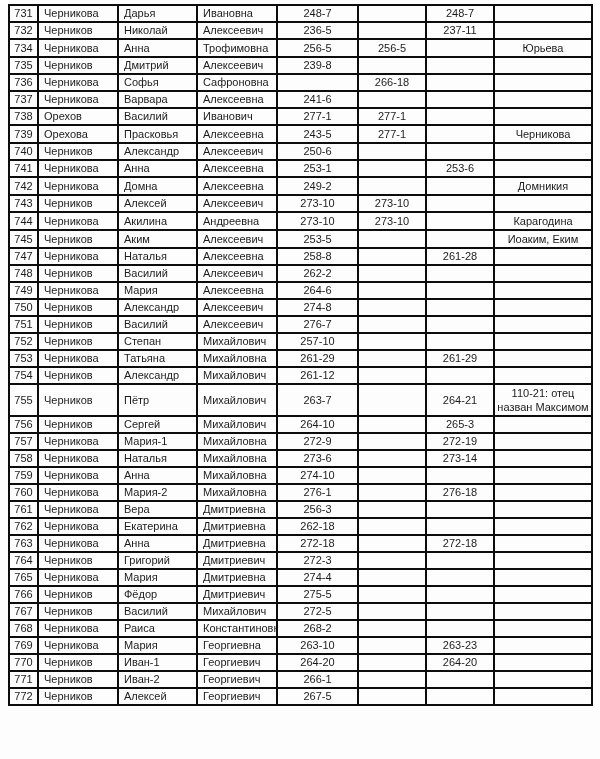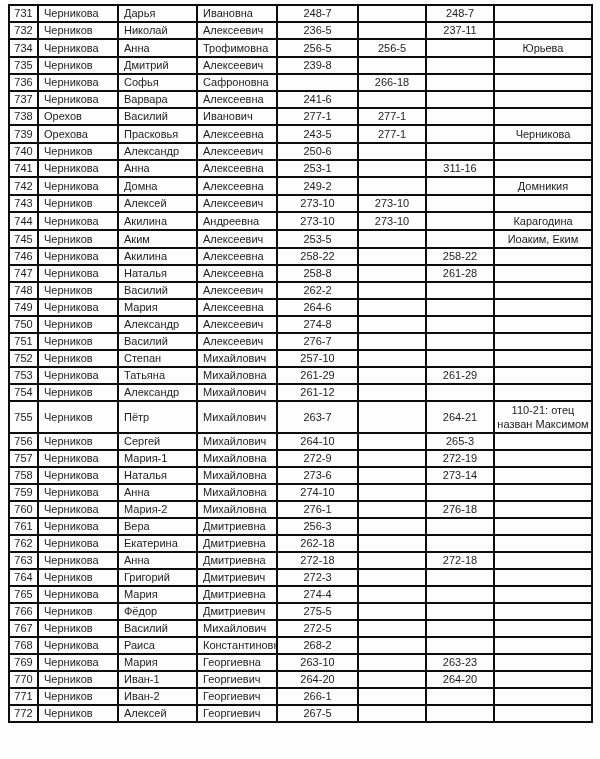--- a/index.html
+++ b/index.html
@@ -161,21 +161,21 @@
           <td></td>
           <td></td>
         </tr>
         <tr>
           <td>741</td>
           <td>Черникова</td>
           <td>Анна</td>
           <td>Алексеевна</td>
           <td>253-1</td>
           <td></td>
-          <td>311-16</td>
+          <td>253-6</td>
           <td></td>
         </tr>
         <tr>
           <td>742</td>
           <td>Черникова</td>
           <td>Домна</td>
           <td>Алексеевна</td>
           <td>249-2</td>
           <td></td>
           <td></td>
@@ -203,30 +203,20 @@
         </tr>
         <tr>
           <td>745</td>
           <td>Черников</td>
           <td>Аким</td>
           <td>Алексеевич</td>
           <td>253-5</td>
           <td></td>
           <td></td>
           <td>Иоаким, Еким</td>
-        </tr>
-        <tr>
-          <td>746</td>
-          <td>Черникова</td>
-          <td>Акилина</td>
-          <td>Алексеевна</td>
-          <td>258-22</td>
-          <td></td>
-          <td>258-22</td>
-          <td></td>
         </tr>
         <tr>
           <td>747</td>
           <td>Черникова</td>
           <td>Наталья</td>
           <td>Алексеевна</td>
           <td>258-8</td>
           <td></td>
           <td>261-28</td>
           <td></td>

